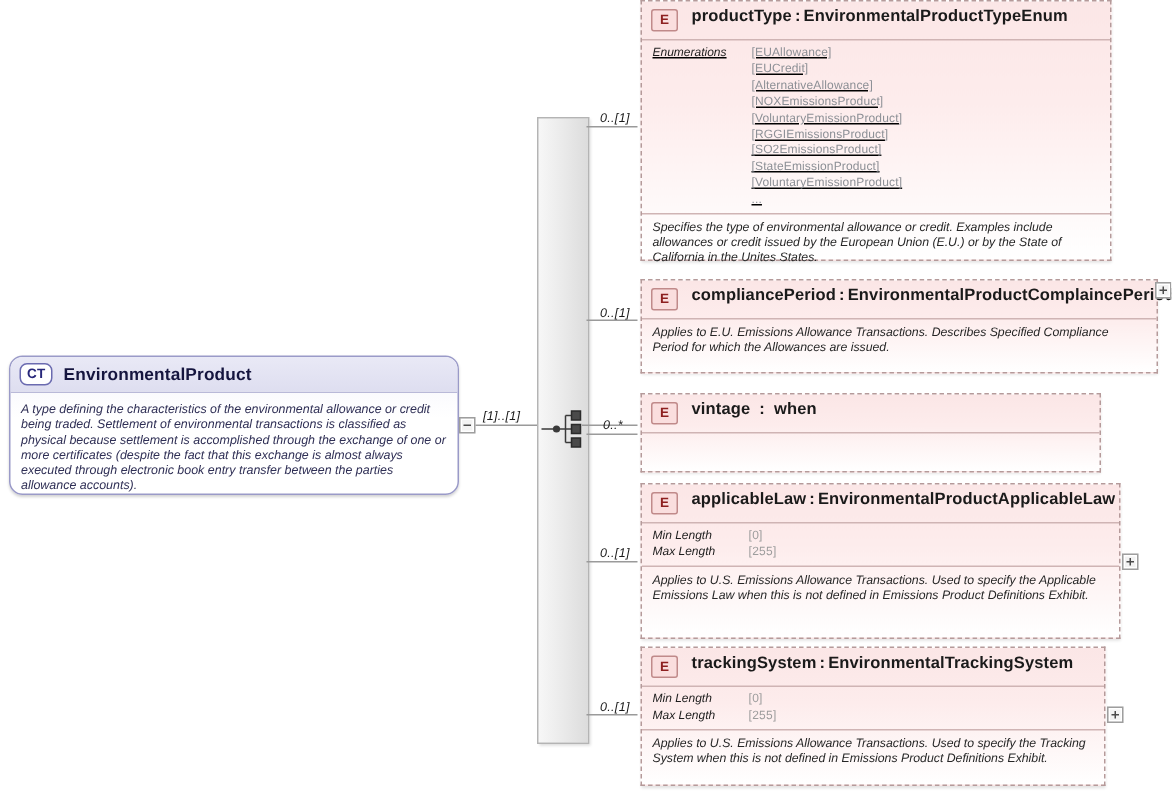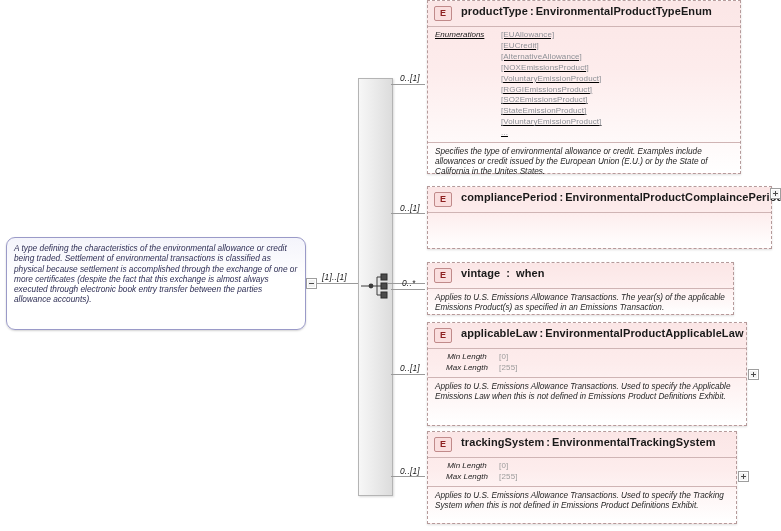--- a/index.html
+++ b/index.html
@@ -118,21 +118,20 @@
     padding:3px 7px 4px 7px;
     border-bottom:1px solid #cfb4b4;
     font-size:8px;
   }
   .facet-row{ display:flex; line-height:10.5px; }
   .facet-name{
     width:64px;
     font-style:italic;
     color:#1d1d1d;
     font-weight:normal;
-    text-align:center;
   }
   .facet-val{ color:#9d9d9d; letter-spacing:.2px; }
   .enum-block{
     padding:3px 7px 3px 7px;
     border-bottom:1px solid #cfb4b4;
     display:flex;
     font-size:8px;
     text-decoration:underline;
   }
   .enum-label{
@@ -192,20 +191,24 @@
     left:360px; top:272px;
     width:30px; height:28px;
   }
 </style>
 </head>
 <body>
 
 <div id="canvas">
 
   <div class="node ct-box">
+    <div class="ct-head">
+      <span class="badge-ct">CT</span>
+      <span class="ct-title">EnvironmentalProduct</span>
+    </div>
     <div class="ct-doc">A type defining the characteristics of the environmental allowance or credit being traded. Settlement of environmental transactions is classified as physical because settlement is accomplished through the exchange of one or more certificates (despite the fact that this exchange is almost always executed through electronic book entry transfer between the parties allowance accounts).</div>
   </div>
 
   <div class="handle" style="left:306px; top:278px;"></div>
 
   <div class="h-line" style="left:317px; top:283px; width:41px;"></div>
   <div class="card" style="left:322px; top:272px;">[1]..[1]</div>
 
   <div class="seq-bar"></div>
 
@@ -262,29 +265,29 @@
       </div>
     </div>
     <div class="el-doc">Specifies the type of environmental allowance or credit. Examples include allowances or credit issued by the European Union (E.U.) or by the State of California in the Unites States.</div>
   </div>
 
   <div class="el-box" style="left:427px; top:186px; width:345px; height:63px;">
     <div class="el-head">
       <span class="badge-e">E</span>
       <span class="el-title wrap"><span>compliancePeriod</span><span class="sep">:</span><span>EnvironmentalProductComplaincePeriod</span></span>
     </div>
+    <div class="el-doc">Applies to E.U. Emissions Allowance Transactions. Describes Specified Compliance Period for which the Allowances are issued.</div>
   </div>
   <div class="handle plus" style="left:770px; top:188px;"></div>
 
   <div class="el-box" style="left:427px; top:262px; width:307px; height:53px;">
     <div class="el-head">
       <span class="badge-e">E</span>
       <span class="el-title"><span>vintage</span><span class="sep" style="padding:0 6px;">:</span><span>when</span></span>
     </div>
-    <div class="el-doc">Applies to U.S. Emissions Allowance Transactions. The year(s) of the applicable Emissions Product(s) as specified in an Emissions Transaction.</div>
   </div>
 
   <div class="el-box" style="left:427px; top:322px; width:320px; height:104px;">
     <div class="el-head">
       <span class="badge-e">E</span>
       <span class="el-title wrap"><span>applicableLaw</span><span class="sep">:</span><span>EnvironmentalProductApplicableLaw</span></span>
     </div>
     <div class="el-facets">
       <div class="facet-row">
         <span class="facet-name">Min Length</span>

